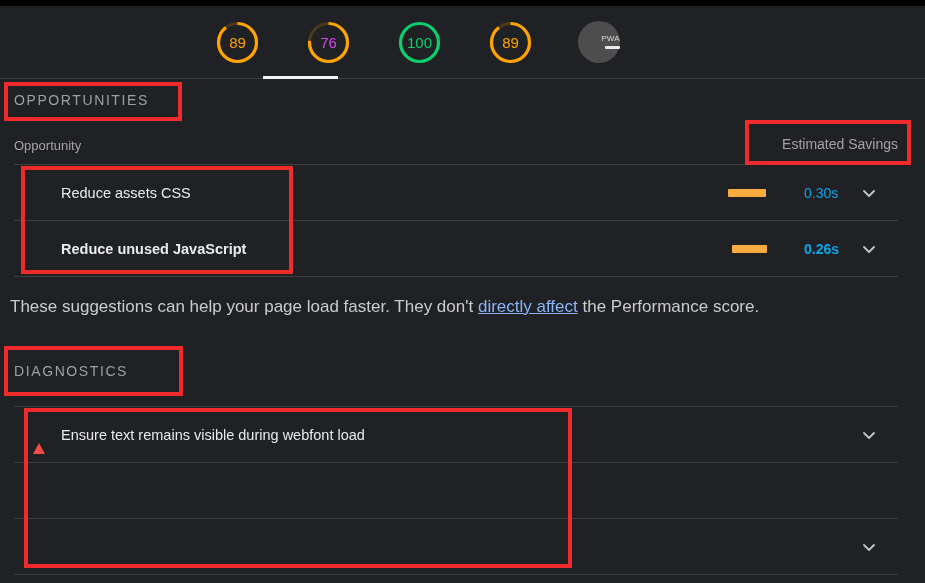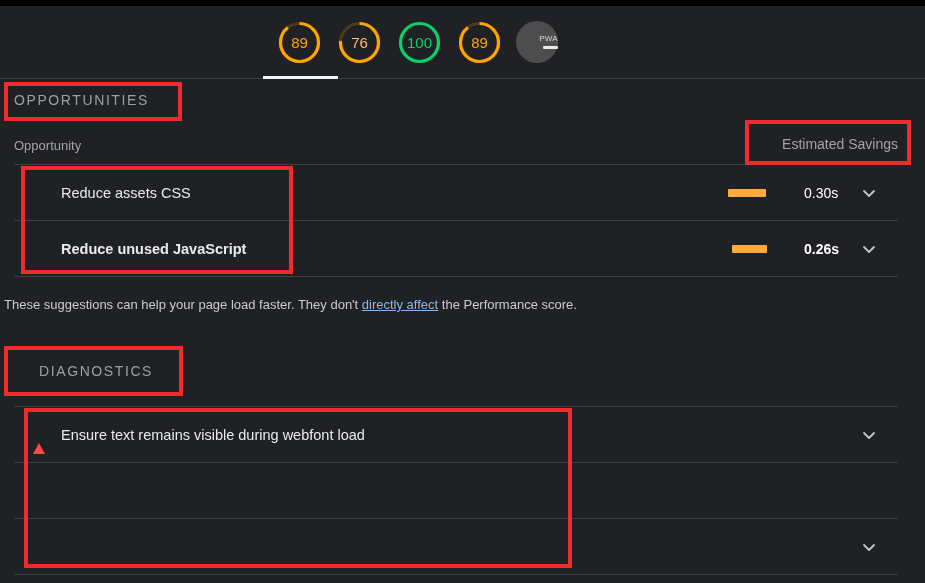--- a/index.html
+++ b/index.html
@@ -20,21 +20,21 @@
     position: absolute; left: 0; top: 0;
     width: 925px; height: 6px;
     background: #000000;
   }
 
   
   .gauge-bar {
     position: absolute; left: 0; top: 6px;
     width: 834px; height: 72px;
     display: flex; align-items: center; justify-content: center;
-    gap: 13px;
+    gap: 44px;
   }
   .gauge {
     position: relative;
     width: 47px; height: 47px;
     display: flex; align-items: center; justify-content: center;
   }
   .gauge svg { position: absolute; left: 0; top: 0; }
   .gauge .score {
     position: relative;
     font-size: 15px;
@@ -74,21 +74,21 @@
   }
 
   
   .section-title {
     position: absolute;
     font-size: 14px;
     letter-spacing: 1.6px;
     color: #9aa0a6;
   }
   #opportunities-title { left: 14px; top: 92px; text-align: center; }
-  #diagnostics-title   { left: 14px; top: 363px; margin-left: 25px; }
+  #diagnostics-title   { left: 14px; top: 363px; }
 
   
   .col-head {
     position: absolute;
     font-size: 13px;
     color: #a3a3a3;
   }
   #col-opportunity { left: 14px; top: 138px; }
   #col-savings { right: 27px; top: 136px; font-size: 14px; }
 
@@ -129,34 +129,34 @@
     position: absolute; top: 50%;
     transform: translateY(-50%);
     height: 8px;
     background: #fbab40;
     border-radius: 1px;
   }
   .row .savings-val {
     position: absolute; top: 50%;
     transform: translateY(-50%);
     font-size: 14px;
-    color: #ffffff;
+    color: #0ea5e9;
   }
   .row .chev {
     position: absolute; top: 50%;
     transform: translateY(-50%);
     width: 14px; height: 14px;
     right: 22px;
   }
   .chev svg { display: block; }
 
   
   .helper {
-    position: absolute; left: 4px; top: 297px;
-    font-size: 13px;
+    position: absolute; left: 10px; top: 297px;
+    font-size: 17px;
     color: #c9cbcf;
     white-space: nowrap;
   }
   .helper a {
     color: #8ab4f8;
     text-decoration: underline;
   }
 
   
   .anno {
@@ -180,21 +180,21 @@
         <circle cx="23.5" cy="23.5" r="19" fill="none" stroke="#ffa400" stroke-width="3.2" stroke-dasharray="106.2 119.4" stroke-linecap="butt" transform="rotate(-90 23.5 23.5)"></circle>
       </svg>
       <span class="score" style="color:#ffa400">89</span>
     </div>
 
     <div class="gauge">
       <svg width="47" height="47" viewBox="0 0 47 47">
         <circle cx="23.5" cy="23.5" r="19" fill="none" stroke="#4a3a1a" stroke-width="3.2"></circle>
         <circle cx="23.5" cy="23.5" r="19" fill="none" stroke="#ffa400" stroke-width="3.2" stroke-dasharray="90.7 119.4" stroke-linecap="butt" transform="rotate(-90 23.5 23.5)"></circle>
       </svg>
-      <span class="score" style="color:#fdba74">76</span>
+      <span class="score" style="color:#d946ef">76</span>
     </div>
 
     <div class="gauge">
       <svg width="47" height="47" viewBox="0 0 47 47">
         <circle cx="23.5" cy="23.5" r="19" fill="none" stroke="#123d2a" stroke-width="3.2"></circle>
         <circle cx="23.5" cy="23.5" r="19" fill="none" stroke="#0cce6b" stroke-width="3.2" stroke-dasharray="119.4 119.4" stroke-linecap="butt" transform="rotate(-90 23.5 23.5)"></circle>
       </svg>
       <span class="score" style="color:#0cce6b">100</span>
     </div>
 

